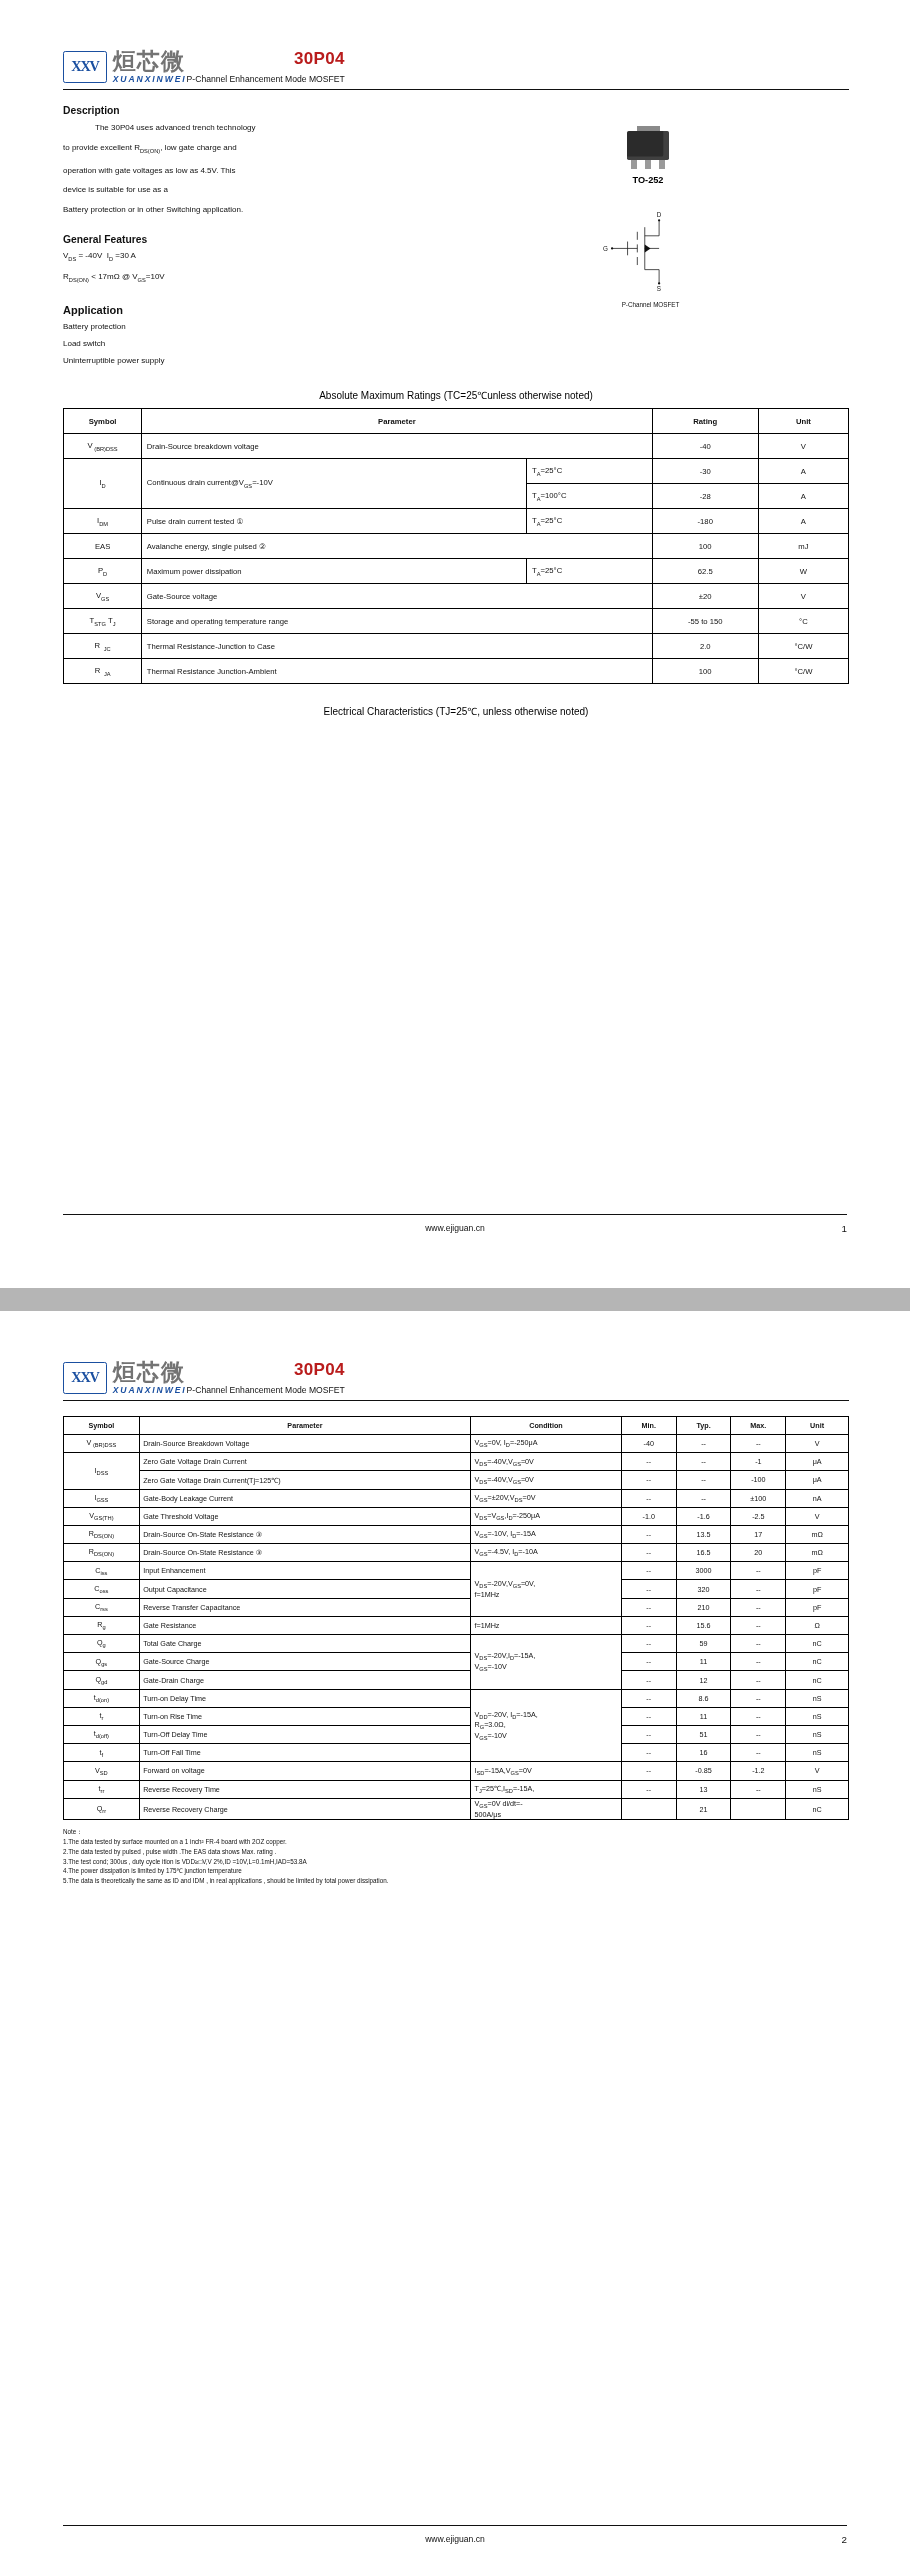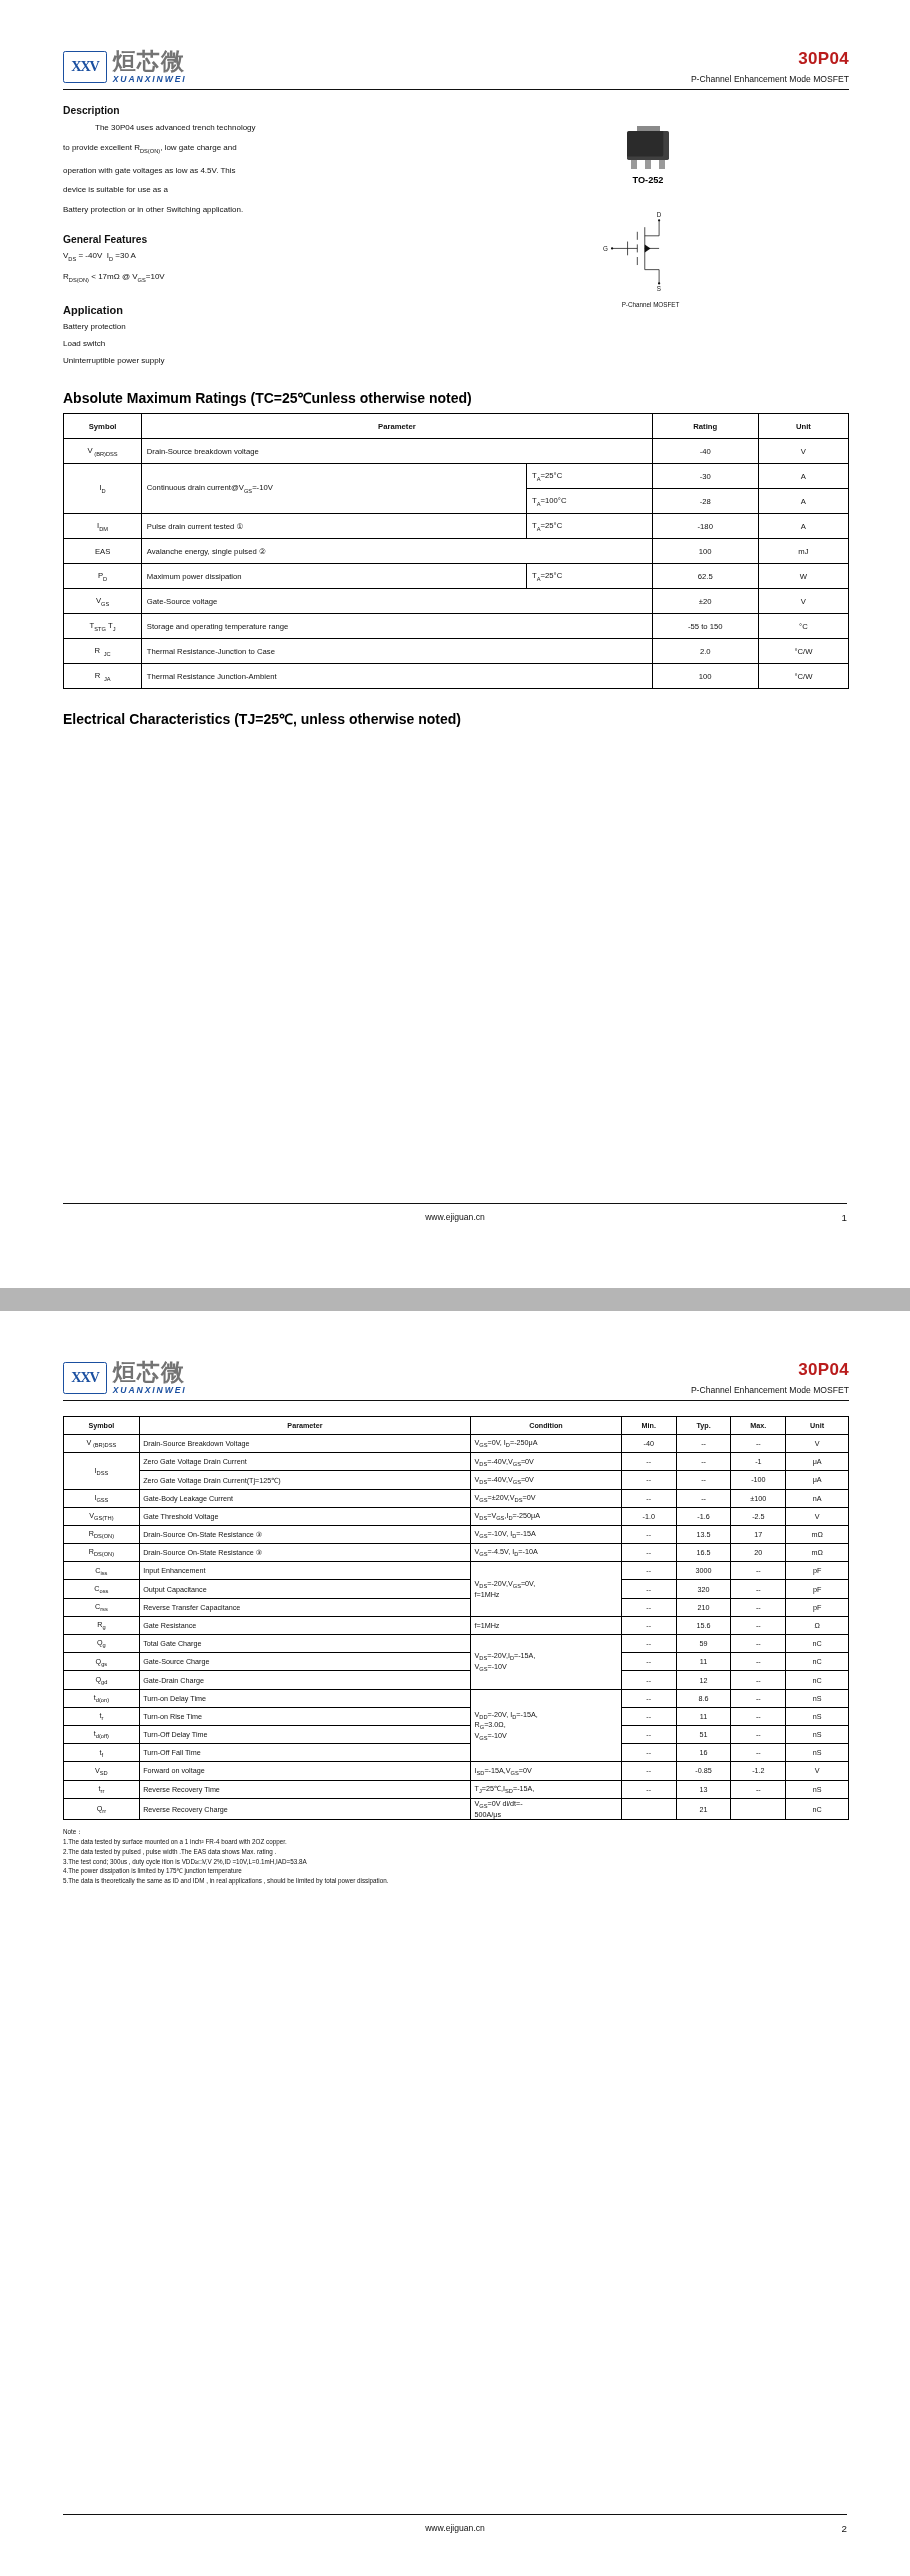--- a/index.html
+++ b/index.html
@@ -1,21 +1,21 @@
 <!DOCTYPE html>
 <html style="font-size:9.2px"><head>
 <meta charset="utf-8">
 <style>
   html,body{margin:0;padding:0;background:#b5b5b5;}
   body{font-family:"Liberation Sans",sans-serif;}
   .page{width:910px;height:1288px;background:#fff;position:relative;box-sizing:border-box;}
   .inner{position:absolute;left:63px;top:0;width:786px;}
 
   
-  .hdr{display:flex;align-items:flex-end;justify-content:space-between;padding-top:49px;}
+  .hdr{display:flex;align-items:flex-end;justify-content:flex-start;padding-top:49px;}
   .logo-wrap{display:flex;align-items:center;gap:5.7px;}
   .logo-mark{
     width:42px;height:30px;border:1.7px solid #1a4fa0;border-radius:2.3px;
     display:flex;align-items:center;justify-content:center;color:#1a4fa0;
     font-weight:bold;font-size:14.3px;letter-spacing:-1.1px;font-family:"Liberation Serif",serif;
   }
   .logo-text{line-height:1;}
   .logo-cn{font-size:23px;font-weight:bold;color:#737373;letter-spacing:1.1px;font-family:"DejaVu Sans",sans-serif;}
   .logo-en{font-size:8.6px;color:#1a4fa0;letter-spacing:1.9px;margin-top:2.3px;font-weight:bold;font-style:italic;}
   .hdr-right{text-align:right;}
@@ -50,30 +50,30 @@
   .schem{position:absolute;left:80px;top:120px;width:143px;text-align:center;}
   .schem-cap{font-size:6.3px;color:#111;margin-top:3.4px;}
 
   
   table{border-collapse:collapse;width:100%;}
   .t1 td,.t1 th{border:0.6px solid #000;font-size:7.7px;color:#111;padding:0 4.6px;}
   .t1 th{font-weight:bold;height:24px;text-align:center;}
   .t1 td{height:24px;}
   .c{text-align:center;}
   .l{text-align:left;}
-  .tbl-title{font-size:14px;font-weight:bold;margin:19.5px 0 5.7px 0;}
+  .tbl-title{font-size:10px;font-weight:normal;margin:19.5px 0 5.7px 0;text-align:center;}
 
   .t2{border-collapse:collapse;width:100%;}
   .t2 td,.t2 th{border:0.6px solid #000;font-size:7.2px;color:#111;padding:0.6px 3.4px;height:16px;}
   .t2 th{font-weight:bold;text-align:center;}
 
   .note{font-size:6.3px;margin-top:6.9px;line-height:9.8px;color:#111;}
 
   
-  .footer{position:absolute;left:63px;right:63px;bottom:66px;}
+  .footer{position:absolute;left:63px;right:63px;bottom:55px;}
   .footer .fr{border-top:0.9px solid #111;padding-top:8px;display:flex;align-items:center;justify-content:center;position:relative;}
   .footer .url{font-size:8.6px;color:#111;}
   .footer .pg{position:absolute;right:0;font-size:9.8px;color:#111;}
   .gap{height:23px;background:#b5b5b5;}
 </style>
 </head>
 <body>
 
 <div class="page">
   <div class="inner">

